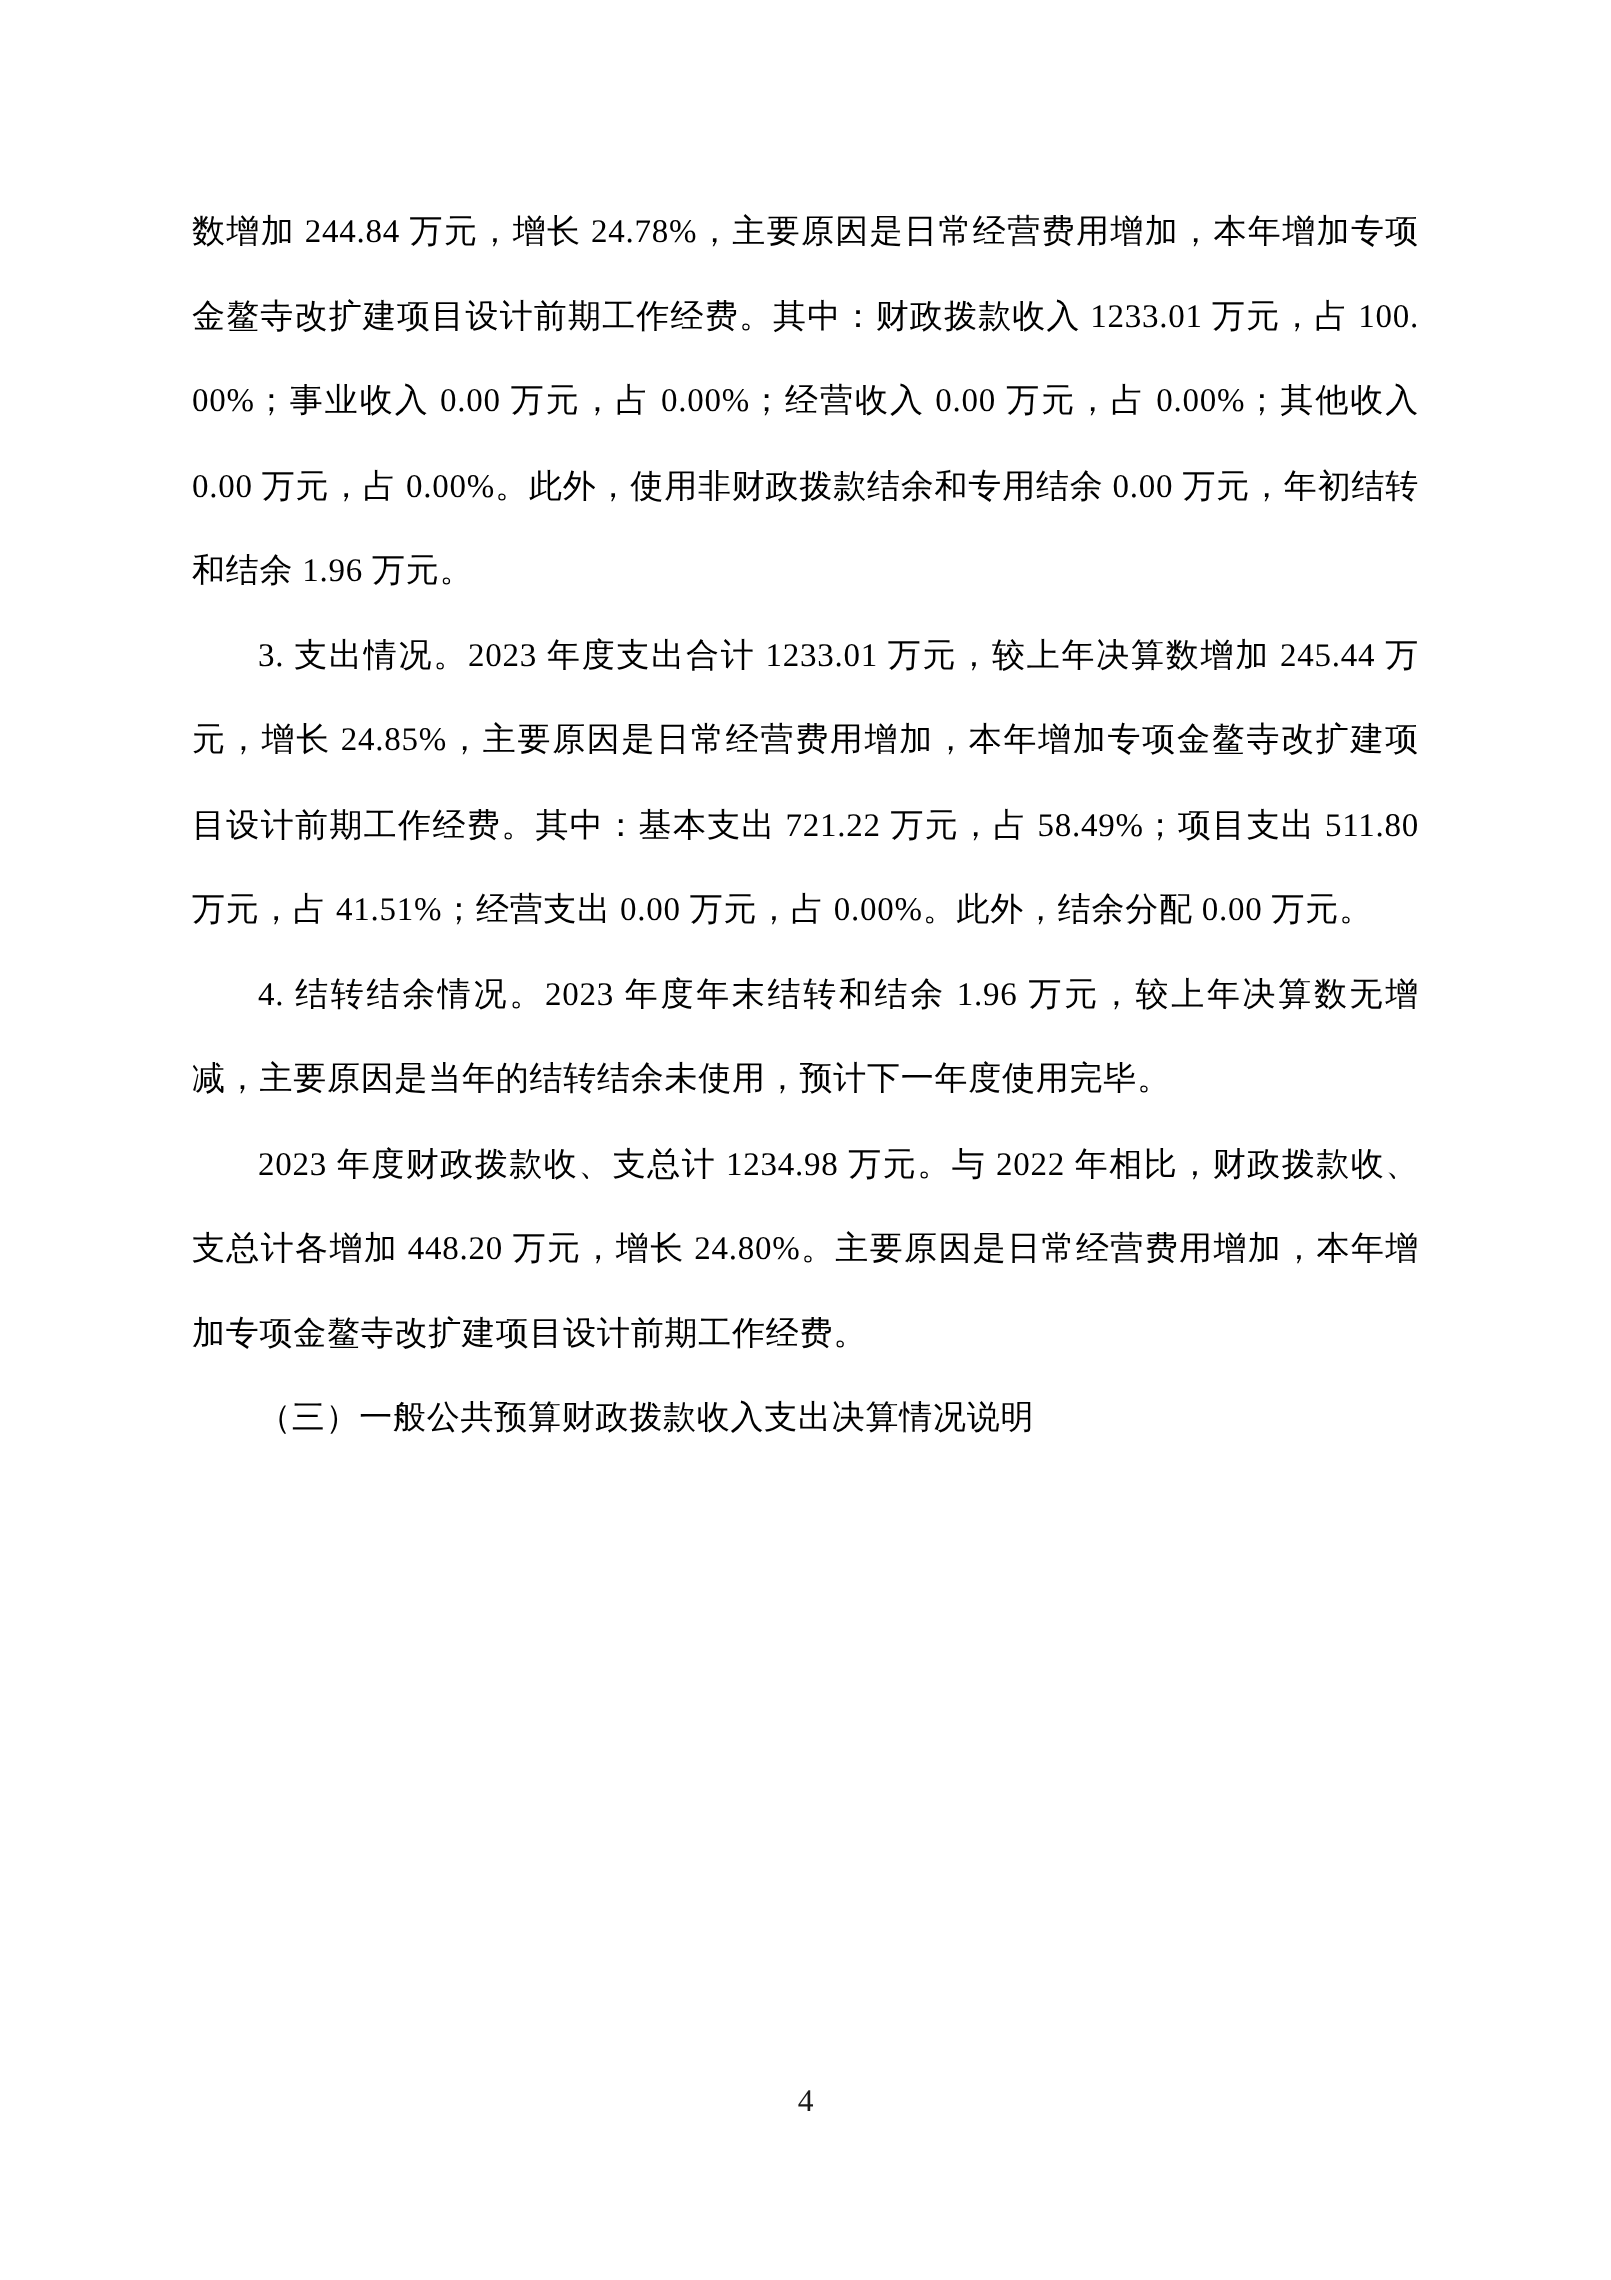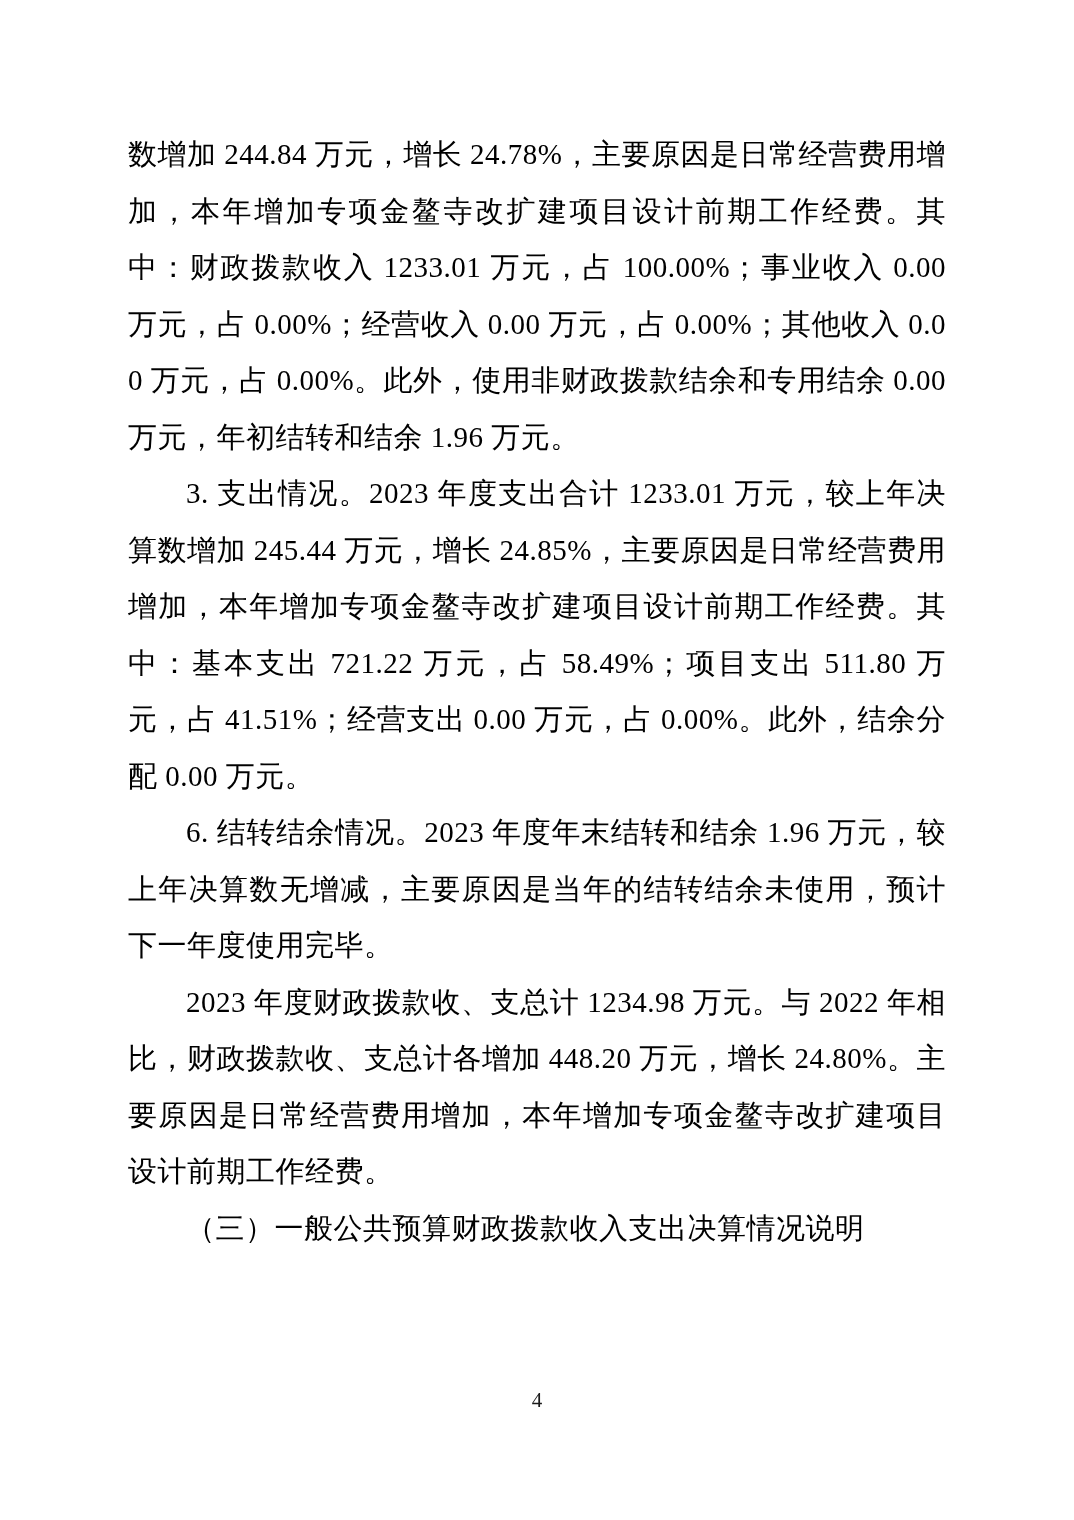--- a/index.html
+++ b/index.html
@@ -21,21 +21,21 @@
   }
   .content {
     position: absolute;
     left: 128px;
     top: 126px;
     width: 818px;
   }
   p.para {
     margin: 0;
     padding: 0;
-    font-size: 29px;
+    font-size: 22px;
     line-height: 56.5px;
     text-align: justify;
     text-align-last: left;
     word-break: break-all;
     letter-spacing: 0.5px;
   }
   p.para.indent { text-indent: 2em; }
   p.para.heading { font-weight: bold; }
   .b { font-weight: normal; }
   .page-num {
@@ -49,18 +49,18 @@
     color: #1a1a1a;
   }
 </style>
 </head>
 <body>
 
 <div class="page">
   <main class="content">
       <p class="para"><span>数增加 244.84 万元，增长 24.78%，主要原因是日常经营费用增加，本年增加专项金鳌寺改扩建项目设计前期工作经费。其中：财政拨款收入 1233.01 万元，占 100.00%；事业收入 0.00 万元，占 0.00%；经营收入 0.00 万元，占 0.00%；其他收入 0.00 万元，占 0.00%。此外，使用非财政拨款结余和专用结余 0.00 万元，年初结转和结余 1.96 万元。</span></p>
       <p class="para indent"><span class="b">3. 支出情况。</span><span>2023 年度支出合计 1233.01 万元，较上年决算数增加 245.44 万元，增长 24.85%，主要原因是日常经营费用增加，本年增加专项金鳌寺改扩建项目设计前期工作经费。其中：基本支出 721.22 万元，占 58.49%；项目支出 511.80 万元，占 41.51%；经营支出 0.00 万元，占 0.00%。此外，结余分配 0.00 万元。</span></p>
-      <p class="para indent"><span class="b">6. 结转结余情况。</span><span>2023 年度年末结转和结余 1.96 万元，较上年决算数无增减，主要原因是当年的结转结余未使用，预计下一年度使用完毕。</span></p>
+      <p class="para indent"><span class="b">4. 结转结余情况。</span><span>2023 年度年末结转和结余 1.96 万元，较上年决算数无增减，主要原因是当年的结转结余未使用，预计下一年度使用完毕。</span></p>
       <p class="para indent"><span>2023 年度财政拨款收、支总计 1234.98 万元。与 2022 年相比，财政拨款收、支总计各增加 448.20 万元，增长 24.80%。主要原因是日常经营费用增加，本年增加专项金鳌寺改扩建项目设计前期工作经费。</span></p>
       <p class="para indent heading"><span class="b">（三）一般公共预算财政拨款收入支出决算情况说明</span></p>
     </main>
   <div class="page-num">4</div>
 </div>
 
 </body></html>

